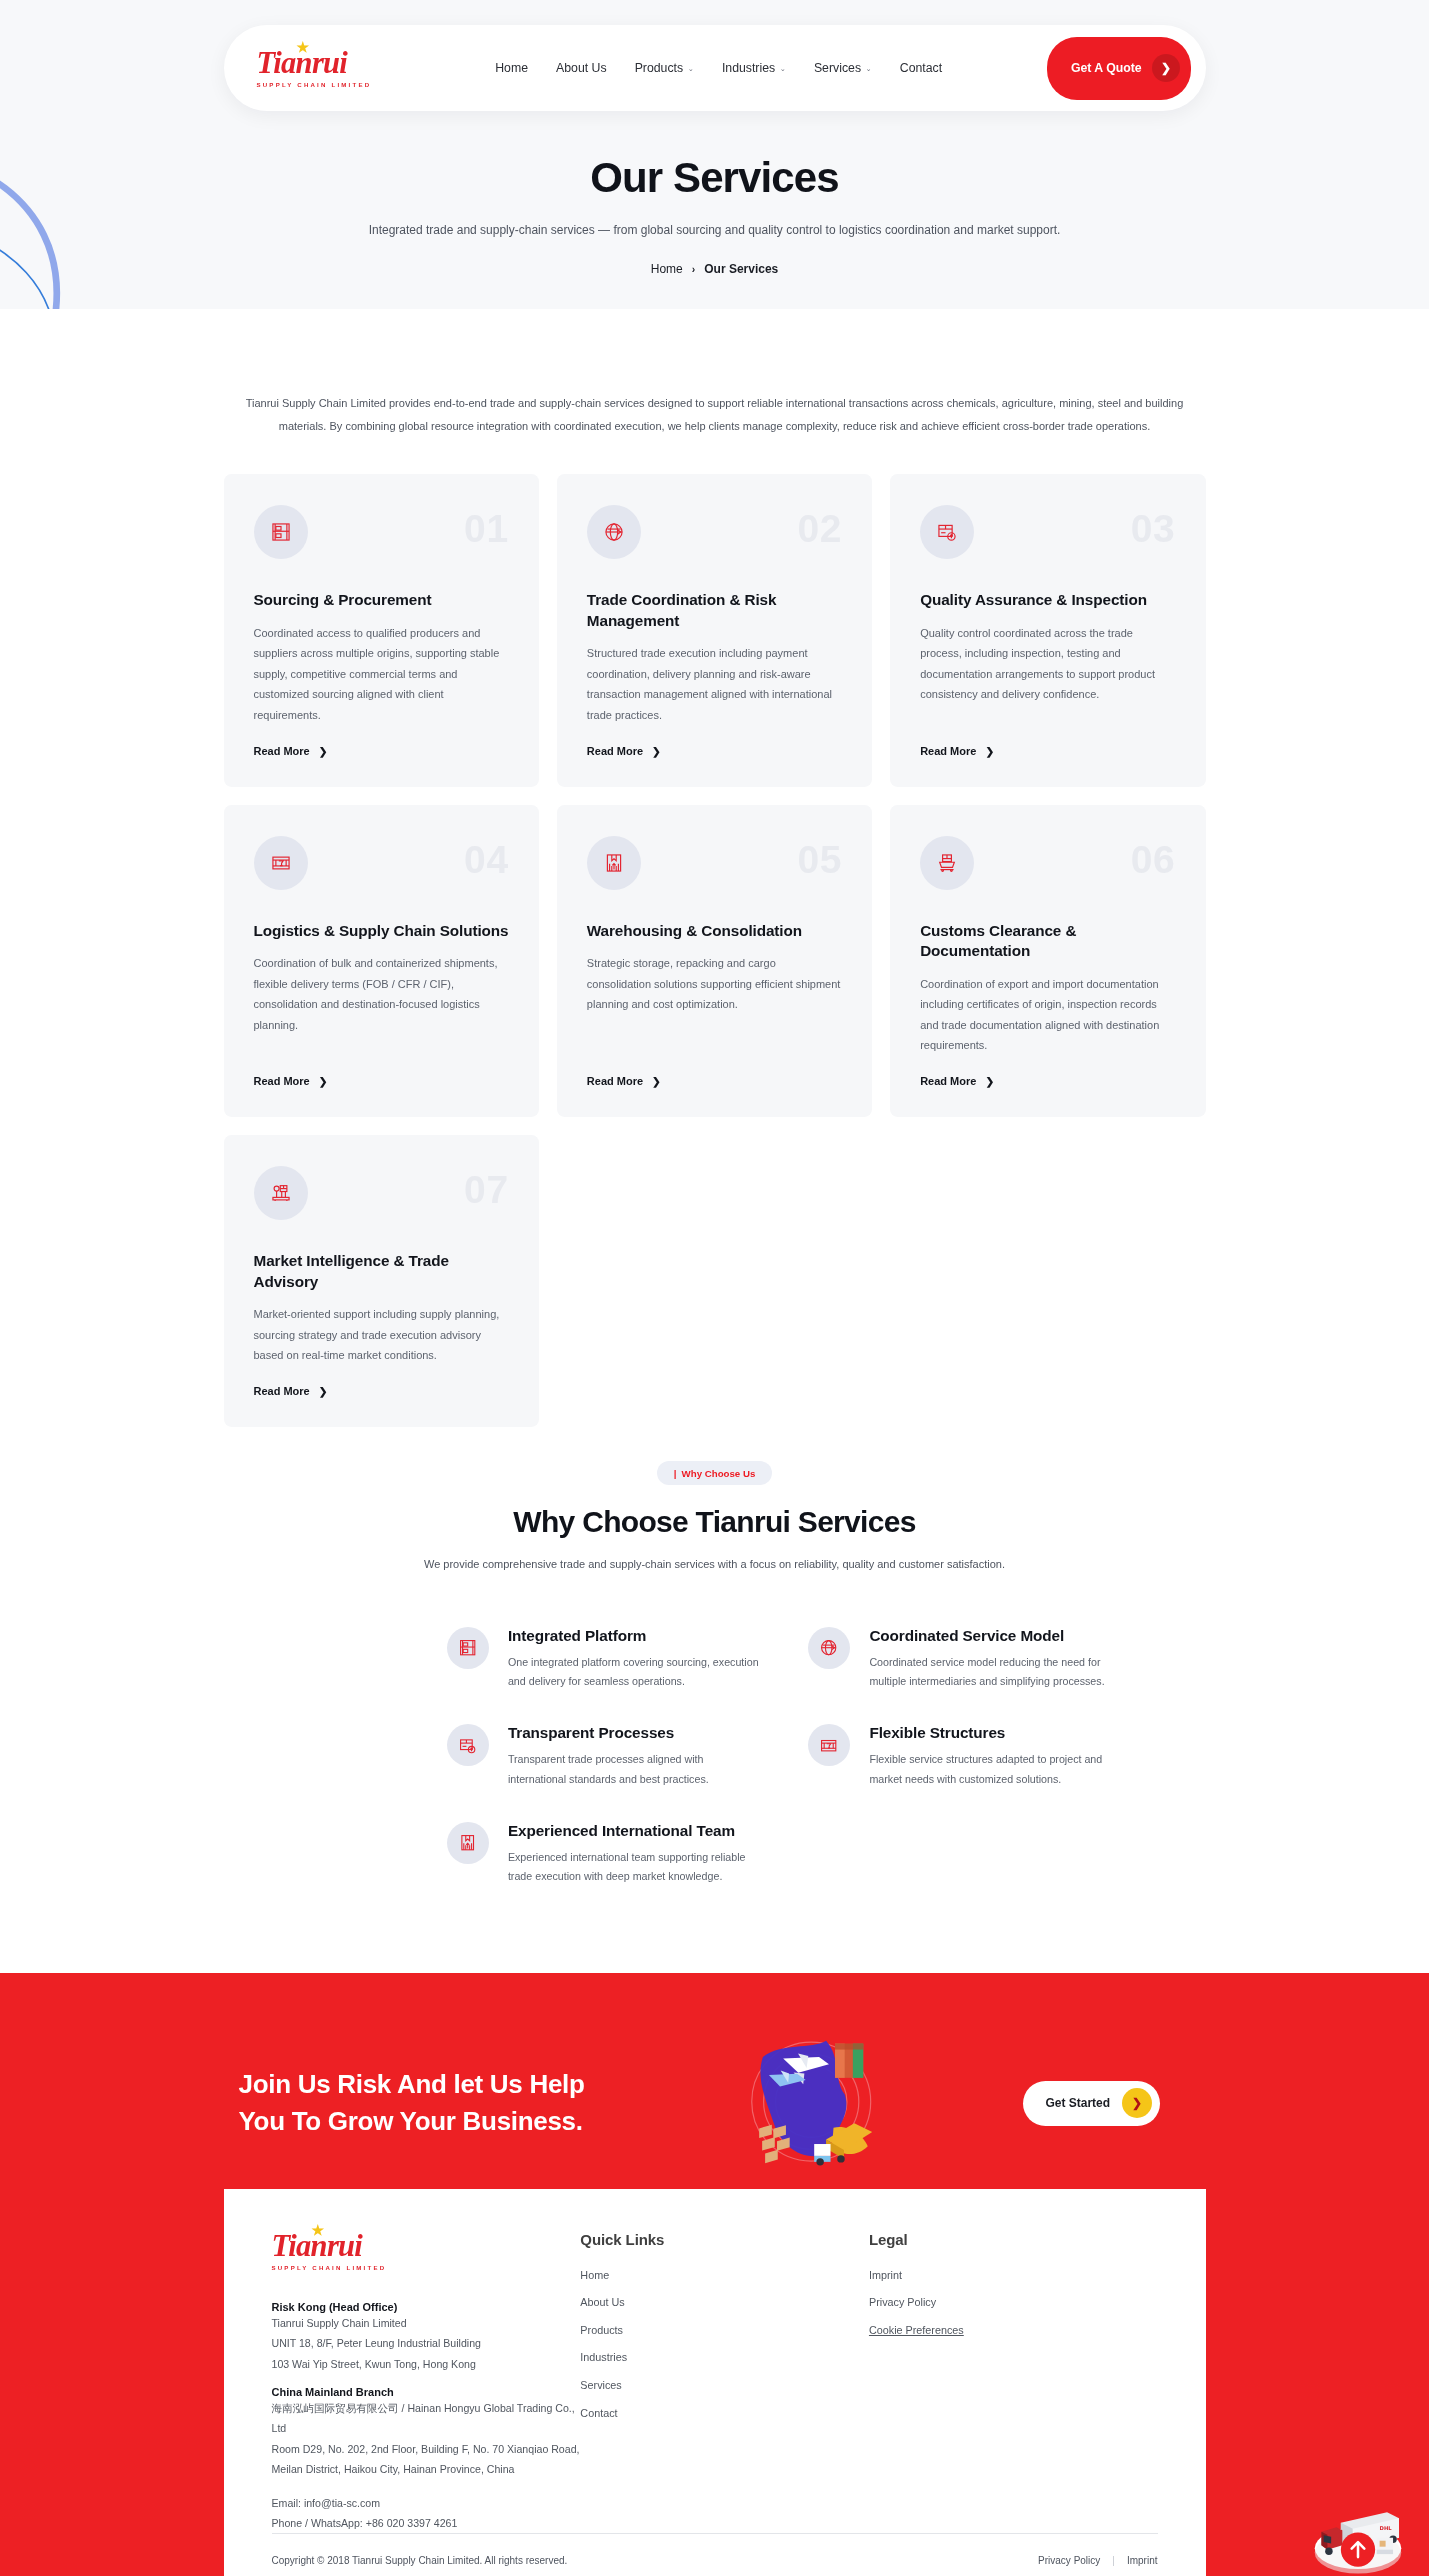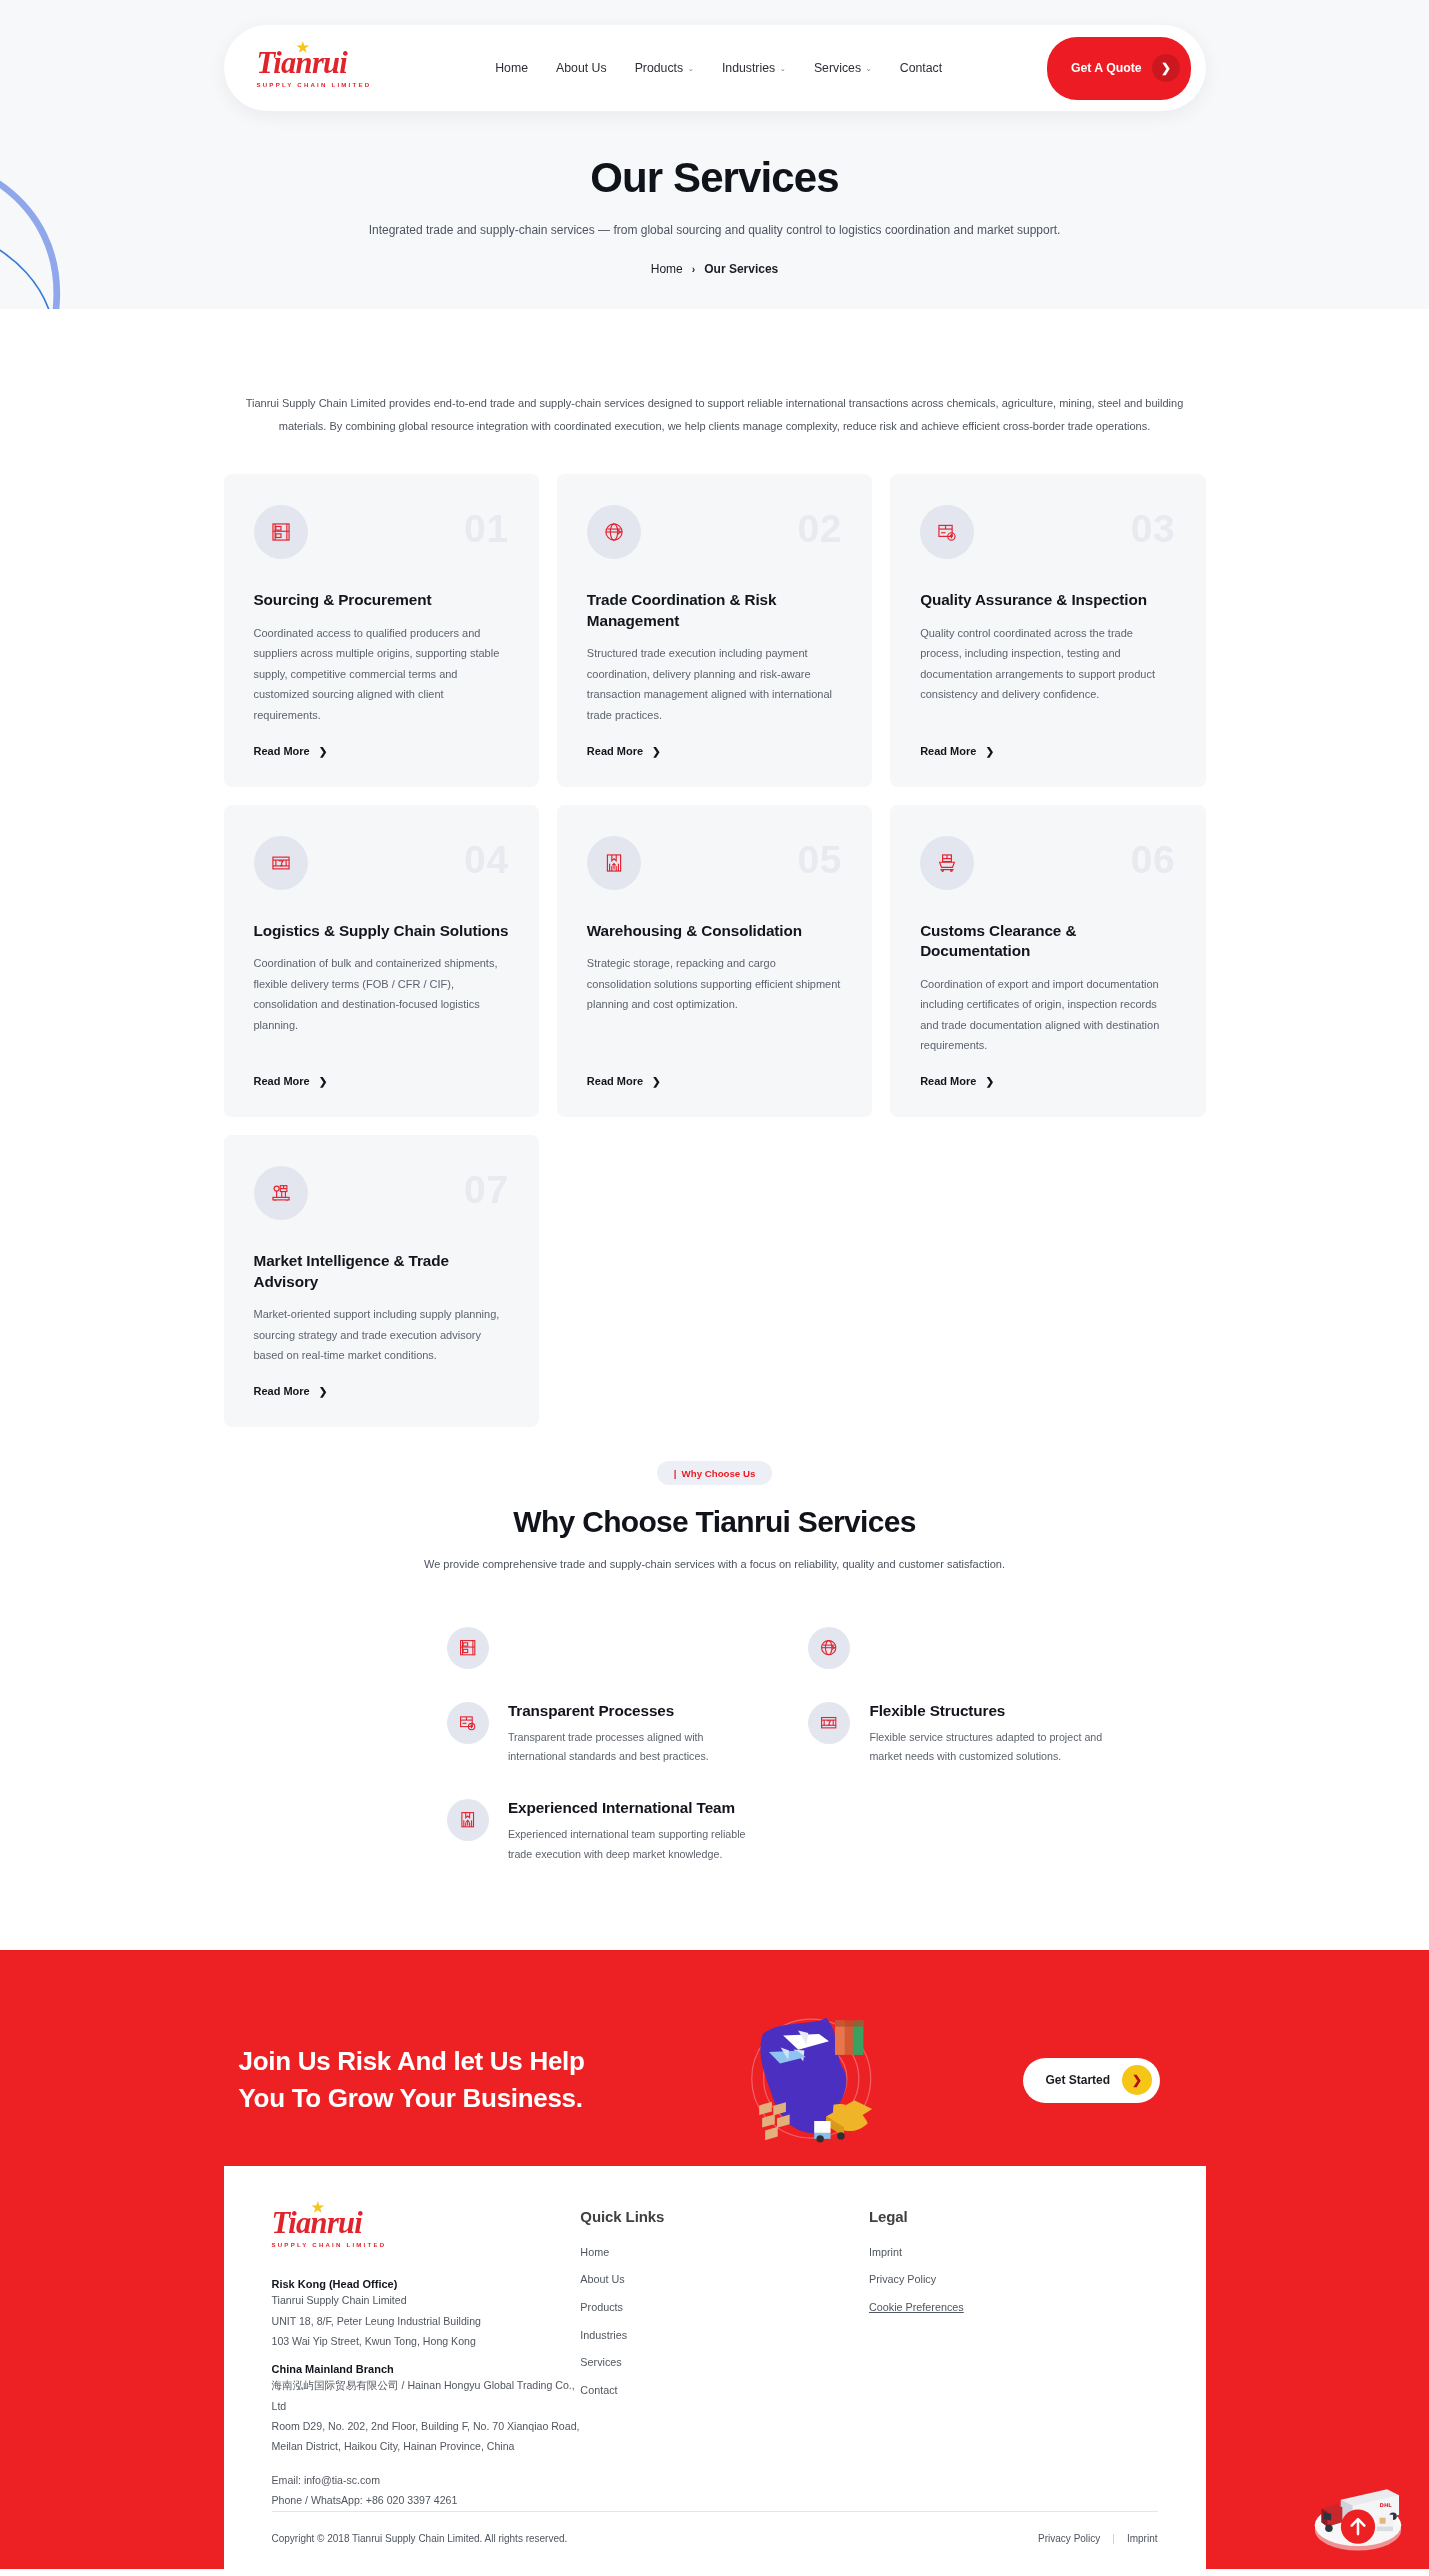--- a/index.html
+++ b/index.html
@@ -457,31 +457,39 @@
         <div class="feature-ic">
           <svg width="19.4" height="19.4" viewBox="0 0 30 30" fill="none" stroke="#e32430" stroke-width="1.7">
             <rect x="4" y="4" width="22" height="22"></rect>
               <line x1="4" y1="14" x2="26" y2="14"></line>
             <rect x="8" y="7.5" width="7" height="5"></rect>
               <rect x="8" y="17.5" width="7" height="5"></rect>
             <line x1="7" y1="4" x2="7" y2="26"></line>
               <line x1="23" y1="4" x2="23" y2="26"></line>
           </svg>
         </div>
+        <div>
+          <div class="feature-title">Integrated Platform</div>
+          <div class="feature-desc">One integrated platform covering sourcing, execution and delivery for seamless operations.</div>
+        </div>
       </div>
 
       <div class="feature">
         <div class="feature-ic">
           <svg width="19.4" height="19.4" viewBox="0 0 30 30" fill="none" stroke="#e32430" stroke-width="1.7">
             <circle cx="15" cy="15" r="11"></circle>
               <ellipse cx="15" cy="15" rx="5" ry="11"></ellipse>
             <line x1="4" y1="15" x2="26" y2="15"></line>
               <line x1="6" y1="11" x2="24" y2="11"></line>
             <path d="M20 12 l4 3 -4 3"></path>
           </svg>
+        </div>
+        <div>
+          <div class="feature-title">Coordinated Service Model</div>
+          <div class="feature-desc">Coordinated service model reducing the need for multiple intermediaries and simplifying processes.</div>
         </div>
       </div>
 
       <div class="feature">
         <div class="feature-ic">
           <svg width="19.4" height="19.4" viewBox="0 0 30 30" fill="none" stroke="#e32430" stroke-width="1.7">
             <rect x="4" y="6" width="18" height="15"></rect>
               <line x1="4" y1="11" x2="22" y2="11"></line>
             <line x1="13" y1="6" x2="13" y2="11"></line>
               <line x1="7" y1="16" x2="13" y2="16"></line>

